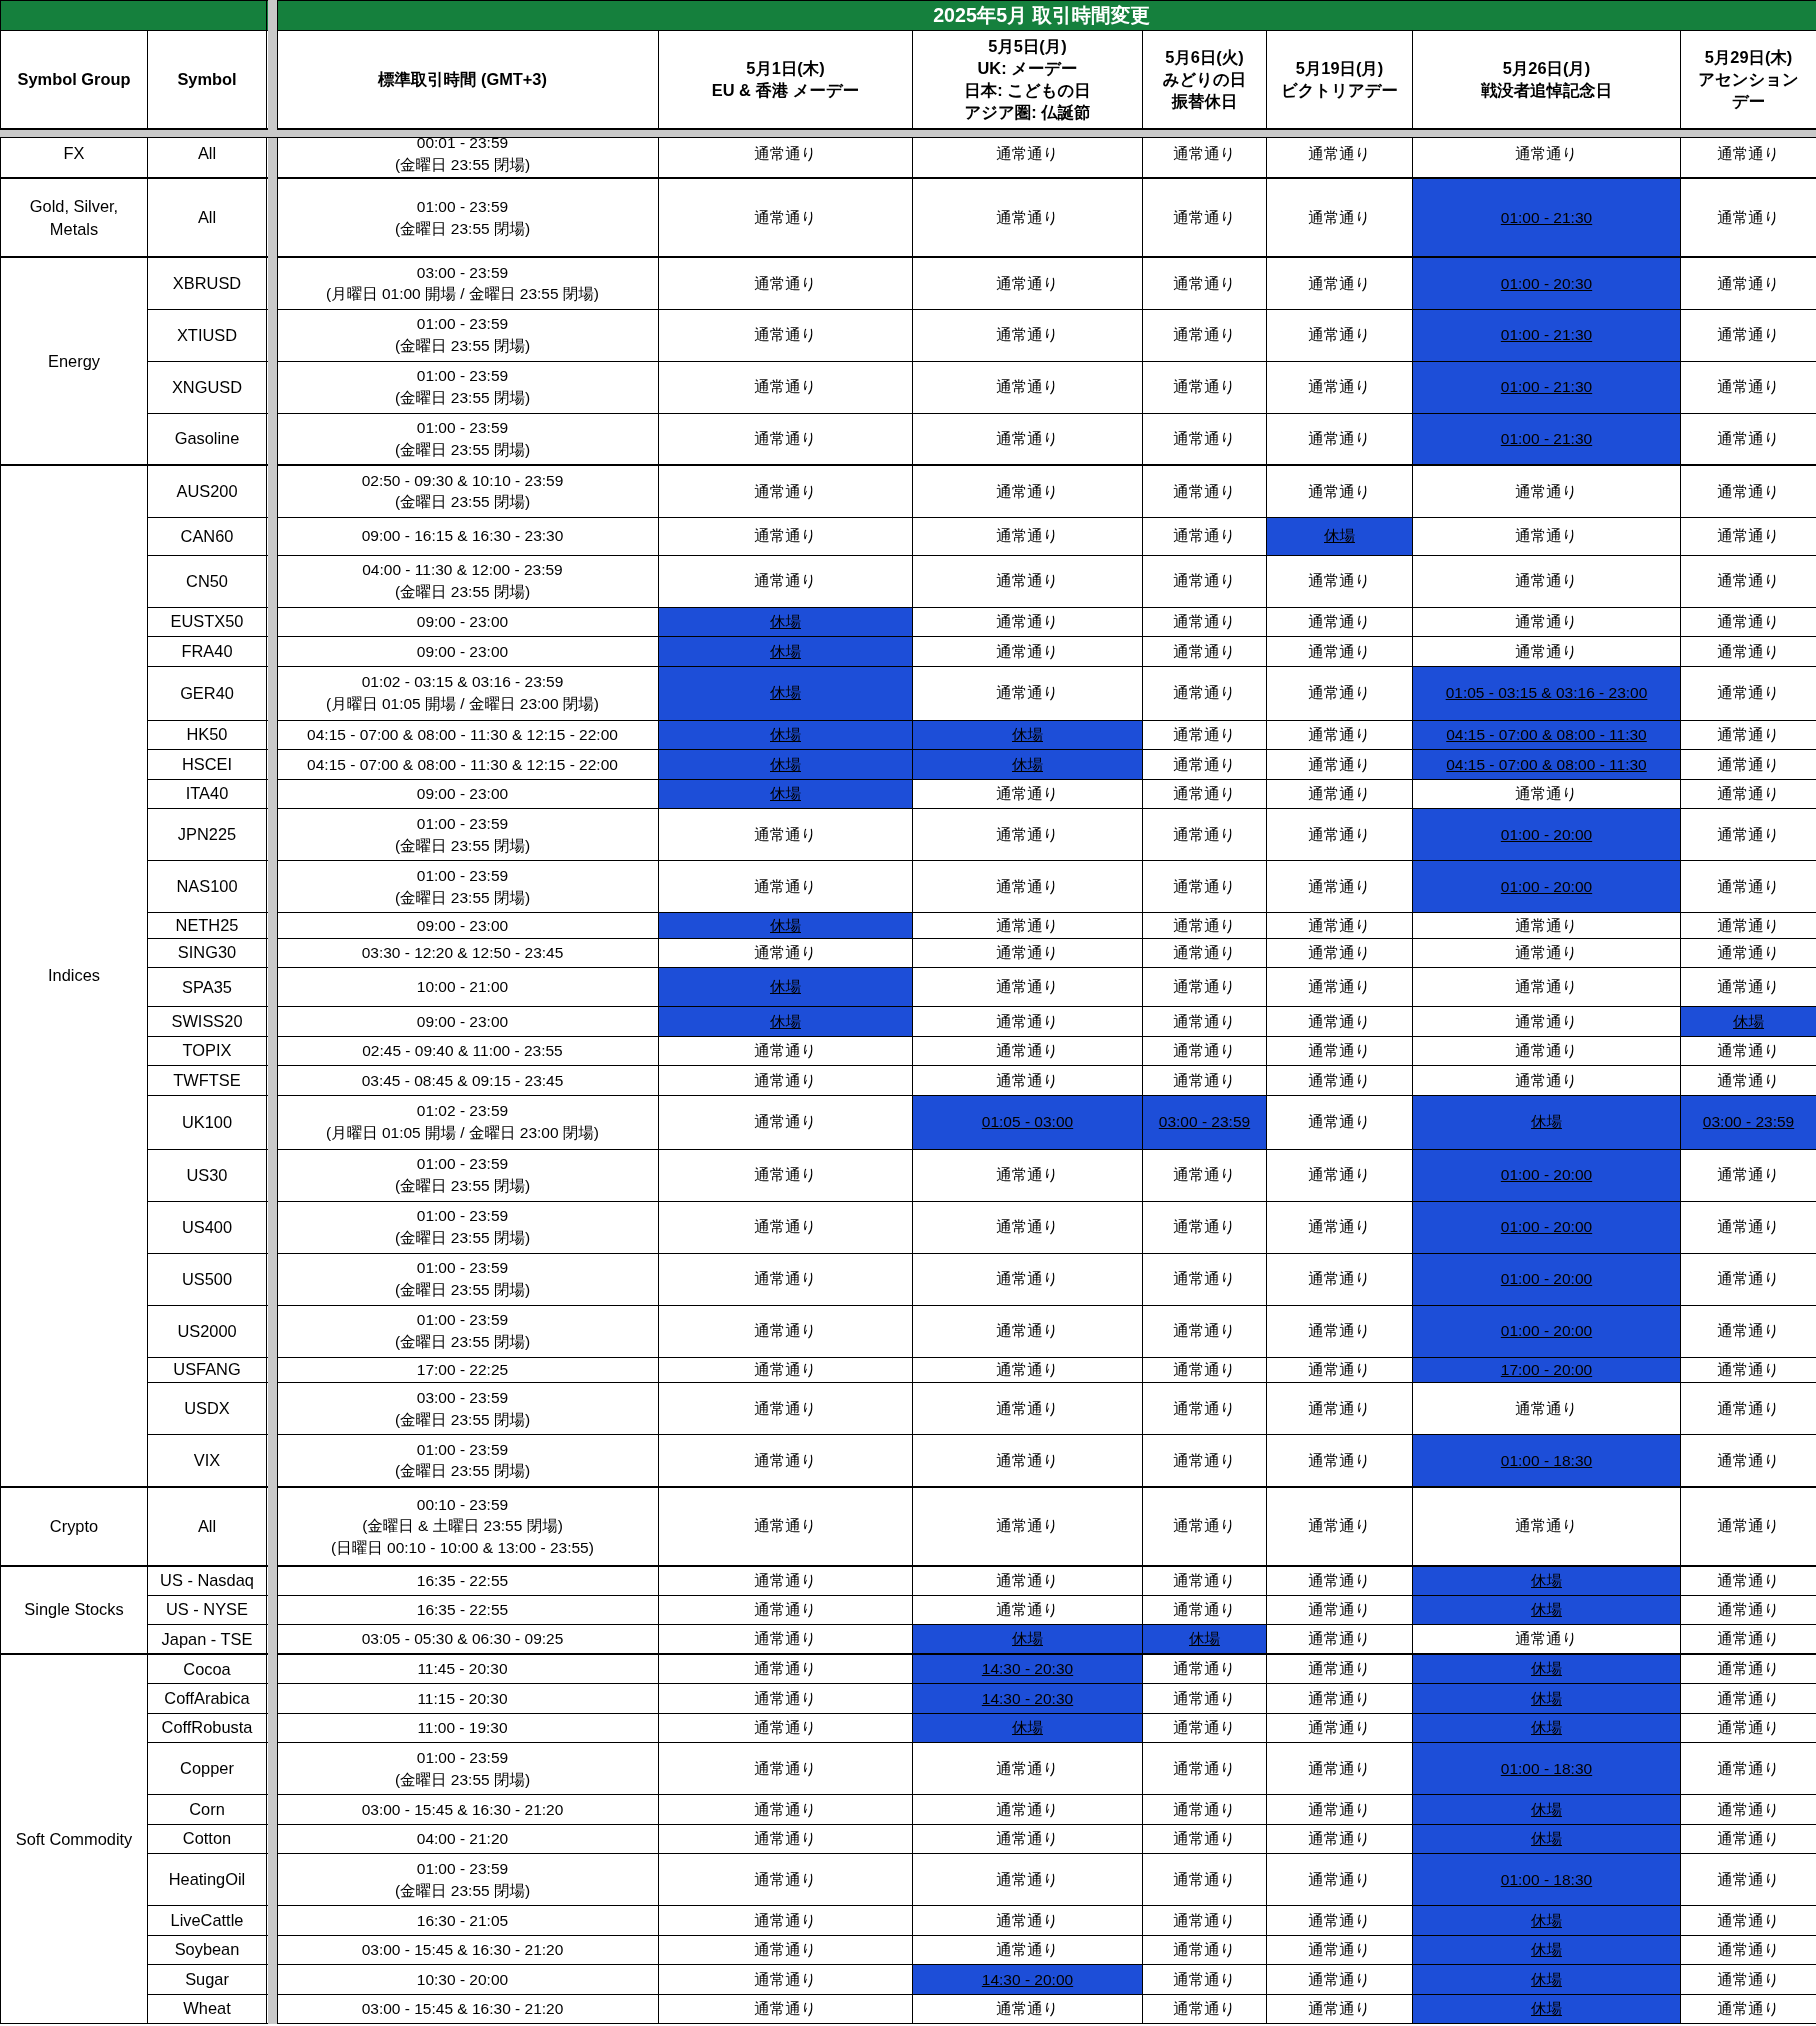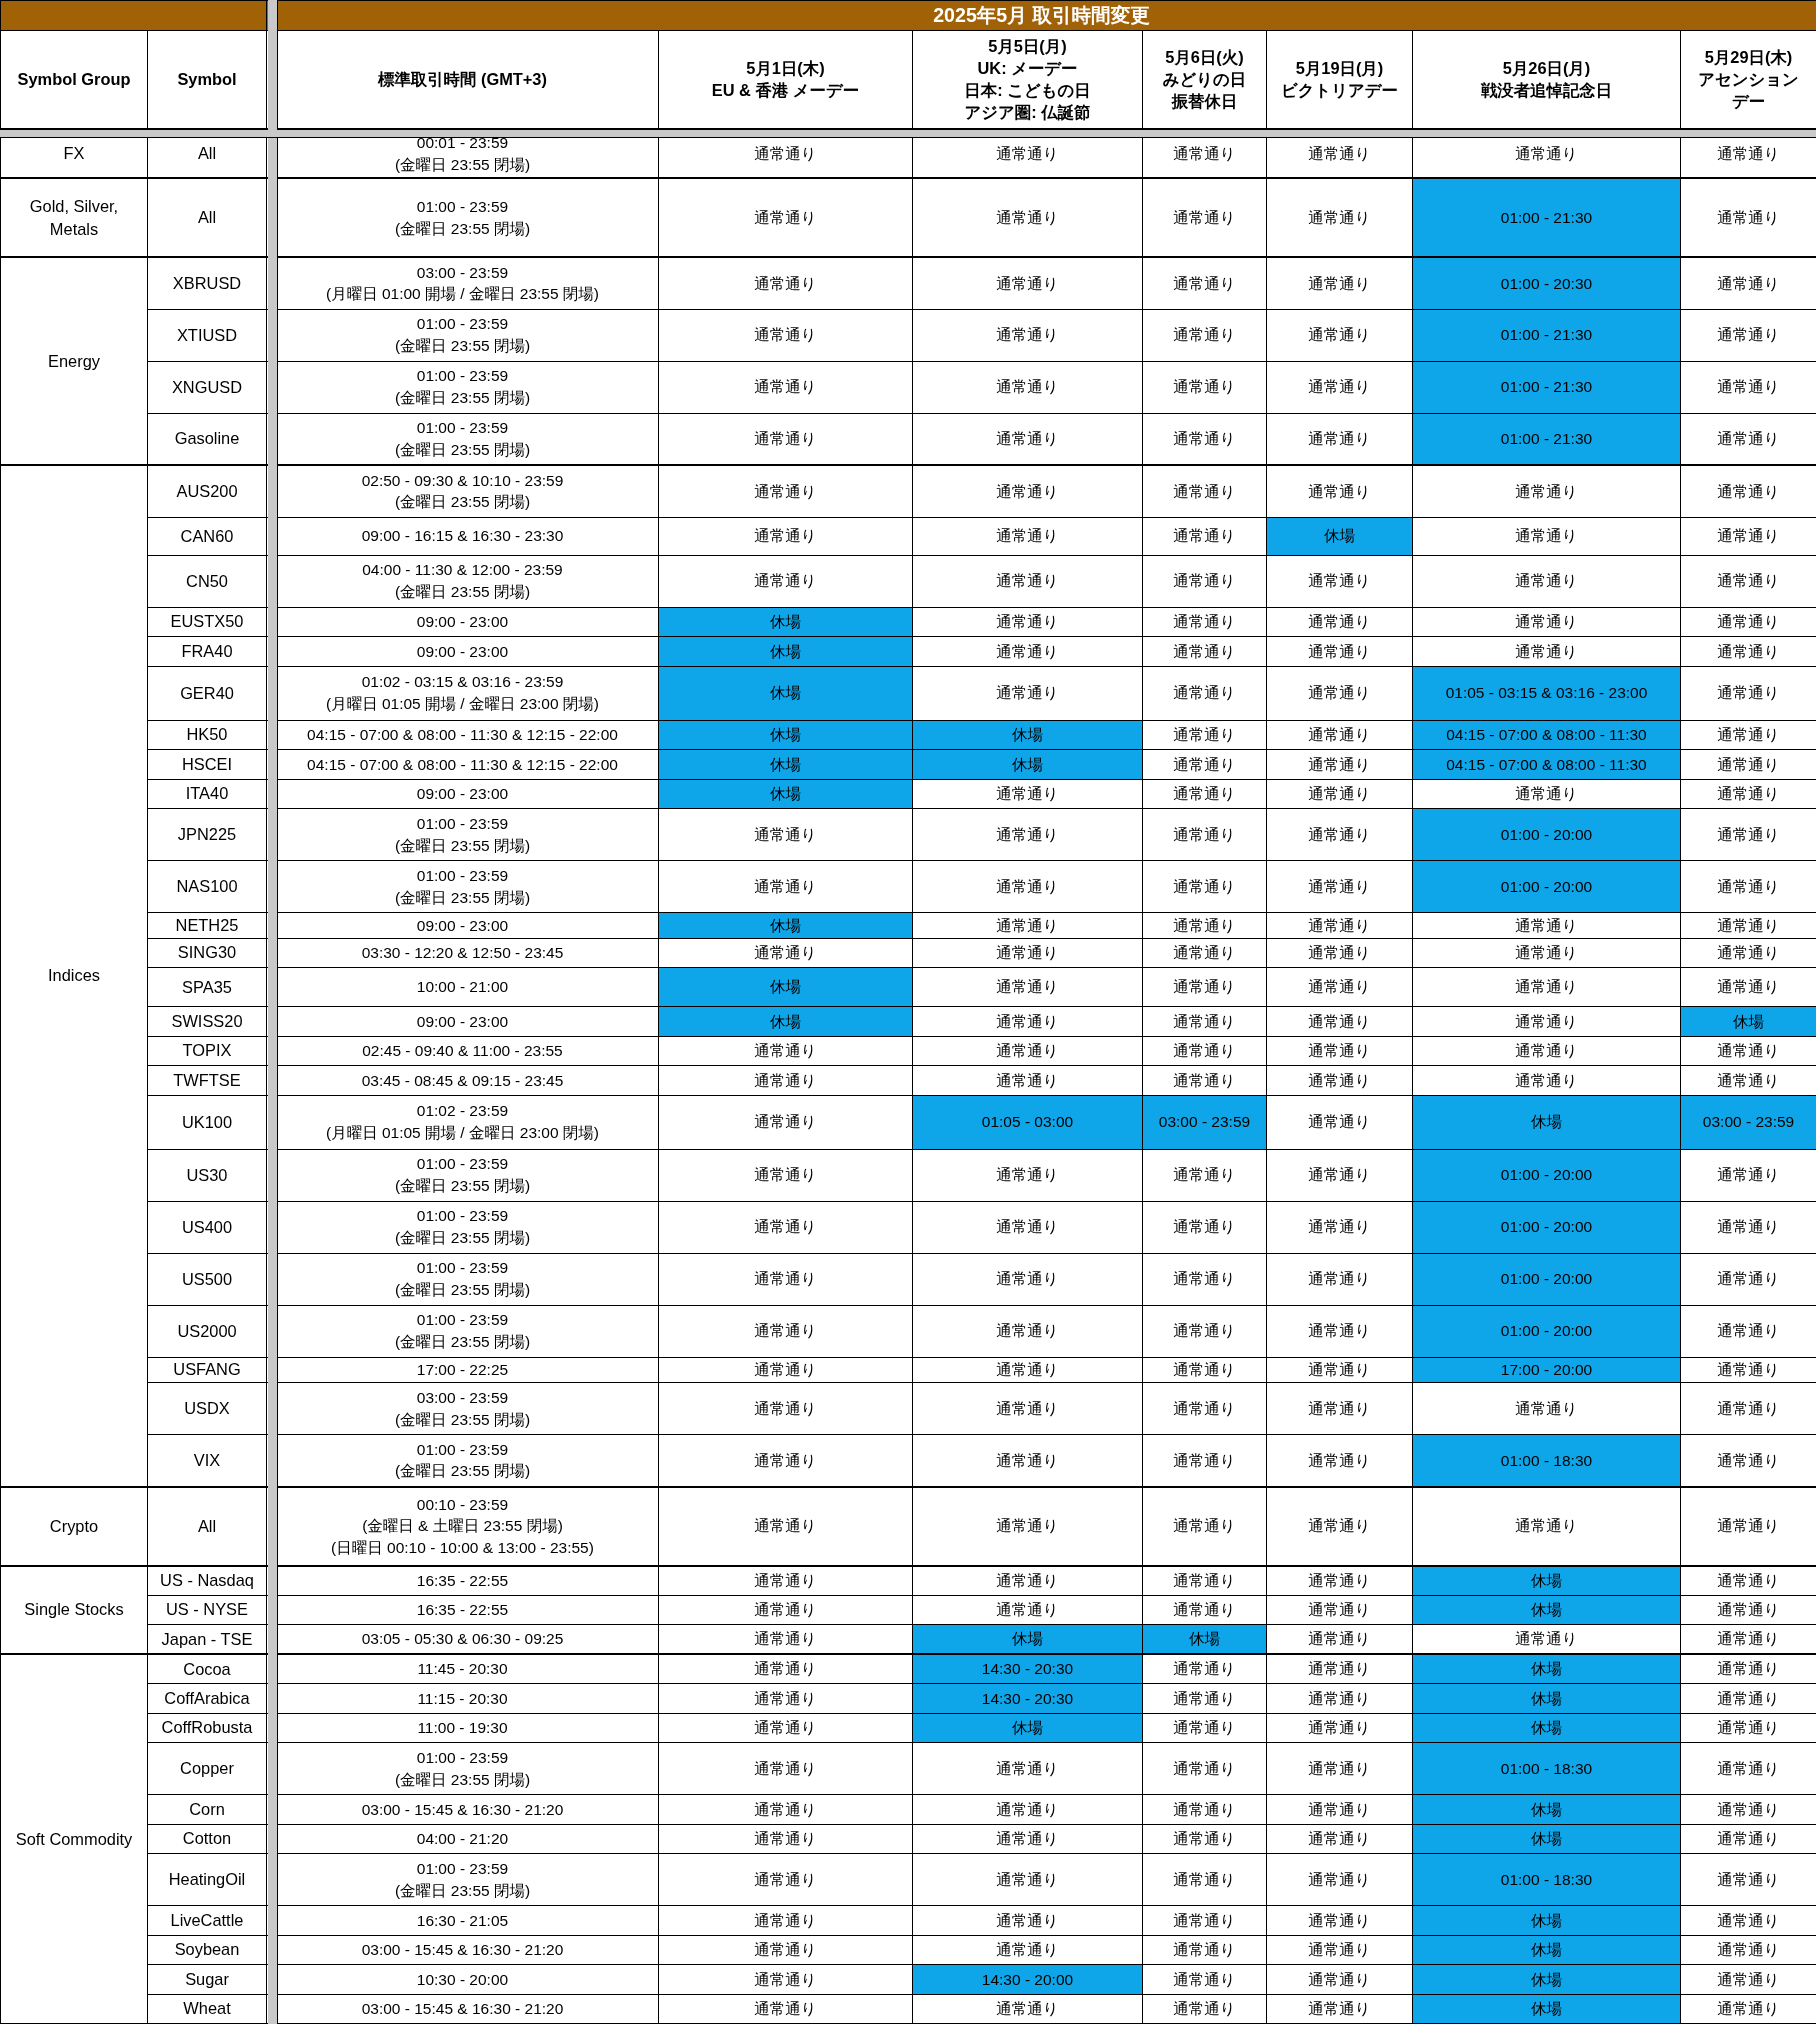--- a/index.html
+++ b/index.html
@@ -1,30 +1,30 @@
 <!DOCTYPE html>
 <html style="font-size:13px"><head>
 <meta charset="utf-8">
 <style>
   html,body{margin:0;padding:0;background:#ffffff;}
   body{font-family:"Liberation Sans","DejaVu Sans",sans-serif;color:#000;}
   .sheet{position:relative;width:1817px;background:#fff;}
   table{border-collapse:collapse;table-layout:fixed;width:1817px;border:1.6px solid #000;}
   th,td{border:0.8px solid #000;text-align:center;vertical-align:middle;padding:0.8px 3.3px;overflow:hidden;box-sizing:border-box;}
   
-  tr.titlebar th{background:#a16207;color:#fff;font-size:19.6px;font-weight:bold;height:29.5px;border-color:#000;text-align:center;}
+  tr.titlebar th{background:#15803d;color:#fff;font-size:19.6px;font-weight:bold;height:29.5px;border-color:#000;text-align:center;}
   
   tr.hdr th{background:#fff;font-weight:bold;font-size:16.4px;line-height:1.35;white-space:pre-line;height:99px;border-bottom:2.5px solid #000;}
   
   td{font-size:15.5px;line-height:1.4;}
   td.gcell{font-size:16.4px;}
   td.sym{font-size:16.4px;}
   td.std{white-space:pre-line;}
   td.day{white-space:pre-line;}
-  td.hl{background:#0ea5e9;}
+  td.hl{background:#1d4ed8;text-decoration:underline;}
   tr.gtop td{border-top:2.5px solid #000;}
   
   .vstripe{position:absolute;top:0;left:268px;width:9px;height:100%;background:#c9c9c9;border-right:0.8px solid #000;z-index:3;pointer-events:none;}
   .hstripe{position:absolute;top:130px;left:0;width:1817px;height:7.4px;background:#c9c9c9;border-bottom:0.8px solid #000;z-index:3;pointer-events:none;}
 </style>
 </head>
 <body>
 
 <div class="sheet">
   <table>

